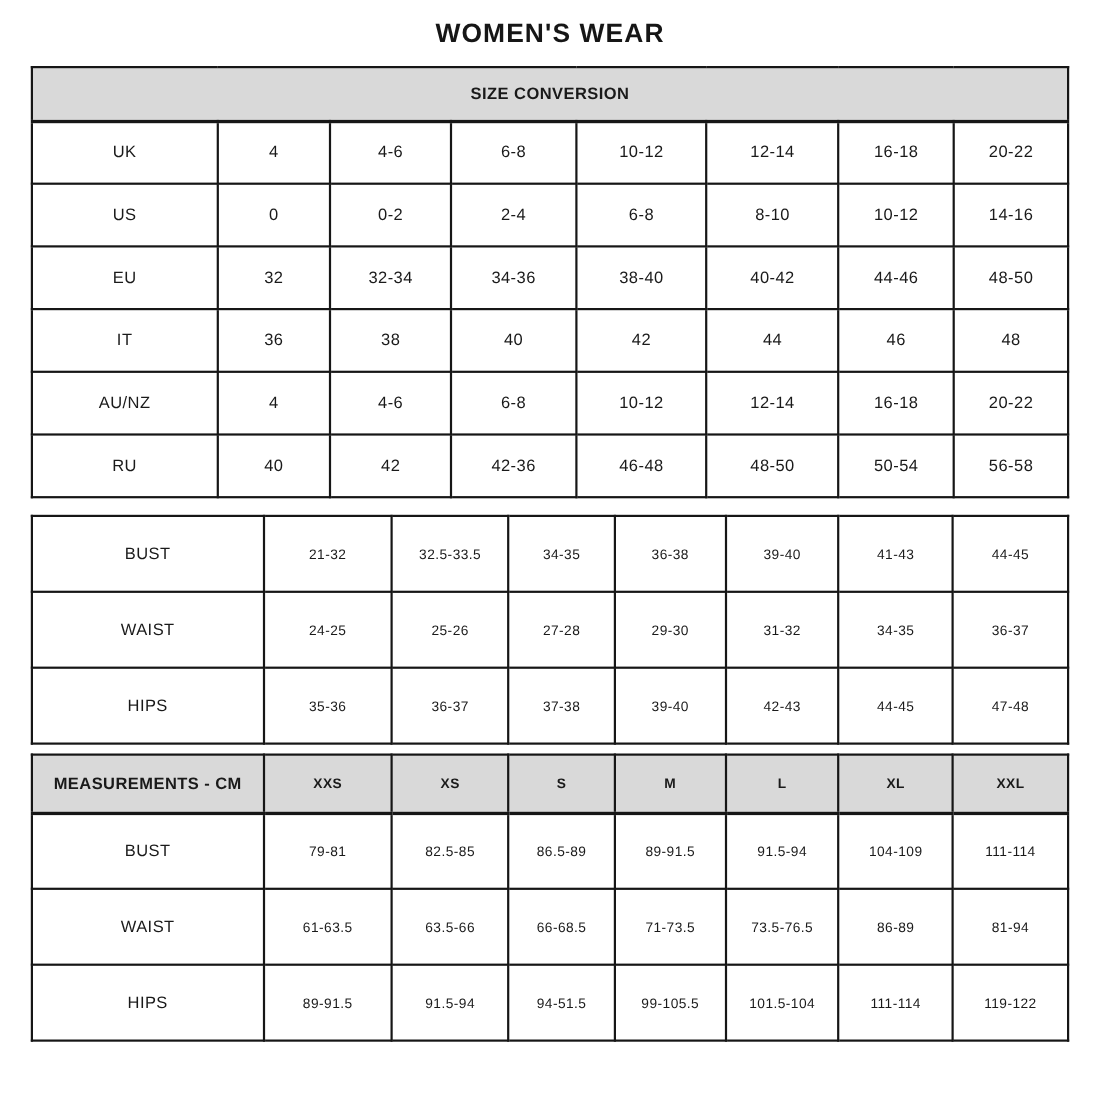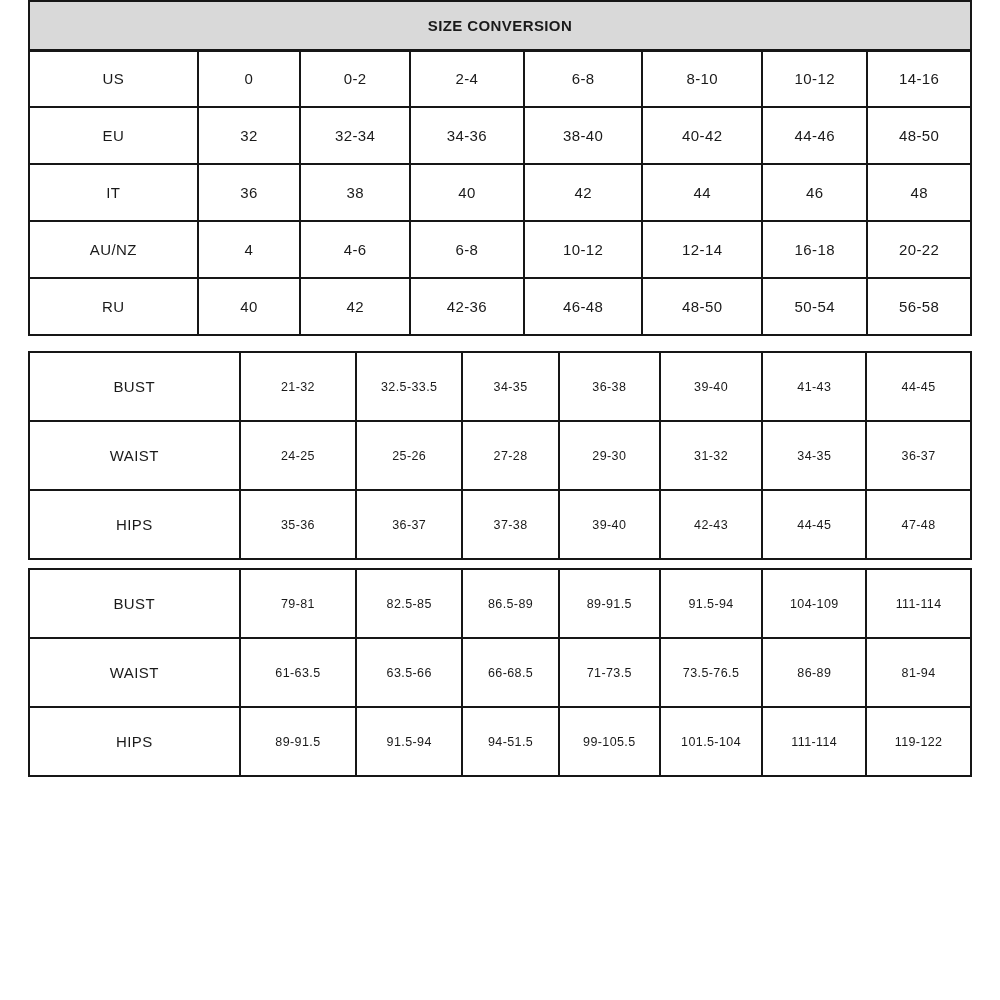--- a/index.html
+++ b/index.html
@@ -53,36 +53,47 @@
   .tbl-meas tr.body-row td { height: 69px; }
   .tbl-meas td.label { font-size: 15px; }
   .tbl-meas td.val { font-size: 12.5px; }
   .gap { height: 7px; }
 </style>
 </head>
 <body>
 
 <div class="page">
 
+  <div class="page-title">WOMEN'S WEAR</div>
 
   <table class="tbl tbl-conv">
     <colgroup>
       <col style="width:17.9%">
         <col style="width:10.9%">
         <col style="width:11.65%">
         <col style="width:12.08%">
       <col style="width:12.6%">
         <col style="width:12.7%">
         <col style="width:11.17%">
         <col style="width:11%">
     </colgroup>
     <tbody id="conv-body">
       <tr>
         <td colspan="8" class="banner">SIZE CONVERSION</td>
       </tr>
+    <tr class="body-row">
+          <td class="label">UK</td>
+          <td class="val">4</td>
+          <td class="val">4-6</td>
+          <td class="val">6-8</td>
+          <td class="val">10-12</td>
+          <td class="val">12-14</td>
+          <td class="val">16-18</td>
+          <td class="val">20-22</td>
+        </tr>
         <tr class="body-row">
           <td class="label">US</td>
           <td class="val">0</td>
           <td class="val">0-2</td>
           <td class="val">2-4</td>
           <td class="val">6-8</td>
           <td class="val">8-10</td>
           <td class="val">10-12</td>
           <td class="val">14-16</td>
         </tr>
@@ -181,20 +192,30 @@
       <col style="width:22.35%">
         <col style="width:12.4%">
         <col style="width:11.23%">
         <col style="width:10.28%">
       <col style="width:10.7%">
         <col style="width:10.9%">
         <col style="width:11.02%">
         <col style="width:11.12%">
     </colgroup>
     <tbody id="cm-body">
+      <tr class="gray-head" id="cm-head">
+        <td class="label">MEASUREMENTS - CM</td>
+      <td class="val">XXS</td>
+          <td class="val">XS</td>
+          <td class="val">S</td>
+          <td class="val">M</td>
+          <td class="val">L</td>
+          <td class="val">XL</td>
+          <td class="val">XXL</td>
+        </tr>
     <tr class="body-row">
           <td class="label">BUST</td>
           <td class="val">79-81</td>
           <td class="val">82.5-85</td>
           <td class="val">86.5-89</td>
           <td class="val">89-91.5</td>
           <td class="val">91.5-94</td>
           <td class="val">104-109</td>
           <td class="val">111-114</td>
         </tr>

